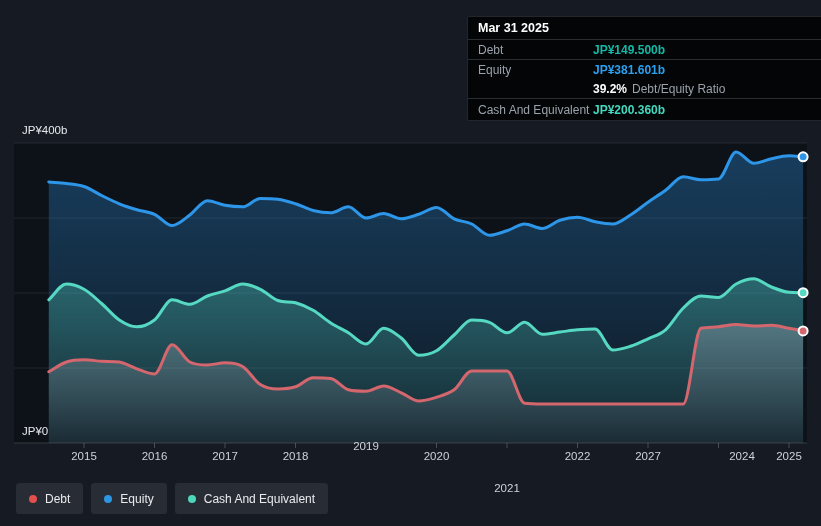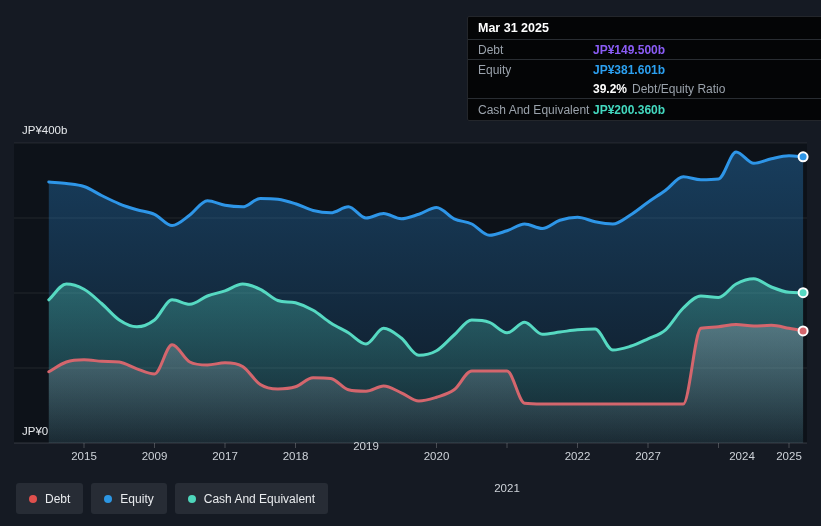--- a/index.html
+++ b/index.html
@@ -89,37 +89,37 @@
         <stop offset="0%" stop-color="rgba(178,186,198,0.33)"></stop>
         <stop offset="100%" stop-color="rgba(178,186,198,0.05)"></stop>
       </linearGradient>
     </defs>
   </svg>
 
 <div class="abs y-label" style="left:22px;top:124px;">JP¥400b</div>
 <div class="abs y-label" style="left:22px;top:425px;">JP¥0</div>
 <div id="x-labels">
     <div class="abs x-label" style="left: 84px; top: 450px;">2015</div>
-    <div class="abs x-label" style="left: 154.5px; top: 450px;">2009</div>
+    <div class="abs x-label" style="left: 154.5px; top: 450px;">2016</div>
     <div class="abs x-label" style="left: 225px; top: 450px;">2017</div>
     <div class="abs x-label" style="left: 295.5px; top: 450px;">2018</div>
     <div class="abs x-label" style="left: 366px; top: 440px; text-align: center;">2019</div>
     <div class="abs x-label" style="left: 436.5px; top: 450px;">2020</div>
     <div class="abs x-label" style="left: 507px; top: 452px; margin-top: 30px;">2021</div>
     <div class="abs x-label" style="left: 577.5px; top: 450px;">2022</div>
     <div class="abs x-label" style="left: 648px; top: 450px;">2027</div>
     <div class="abs x-label" style="left: 742px; top: 450px;">2024</div>
     <div class="abs x-label" style="left: 789px; top: 450px;">2025</div>
   </div>
 
 <div class="abs tooltip">
   <div class="tt-title">Mar 31 2025</div>
   <div class="tt-row bordered">
     <span class="tt-label">Debt</span>
-    <span class="tt-value" style="color: #8b5cf6;">JP¥149.500b</span>
+    <span class="tt-value" style="color: #14b8a6;">JP¥149.500b</span>
   </div>
   <div class="tt-row bordered">
     <span class="tt-label">Equity</span>
     <span class="tt-value" style="color: rgb(43, 160, 240);">JP¥381.601b</span>
   </div>
   <div class="tt-row">
     <span class="tt-label"></span>
     <span><span class="tt-ratio-pct">39.2%</span><span>Debt/Equity Ratio</span></span>
   </div>
   <div class="tt-row bordered tt-last">

